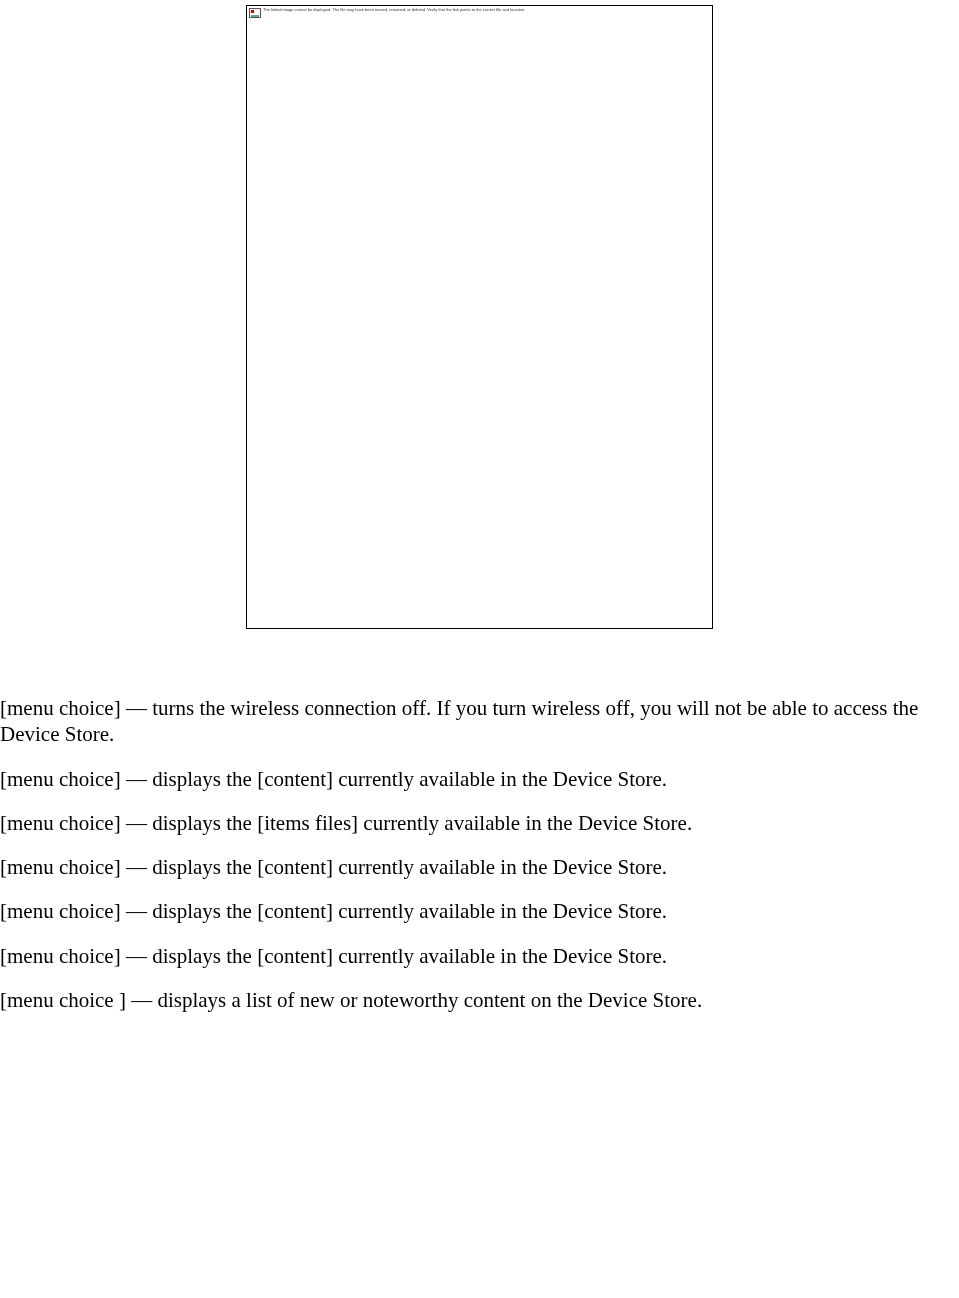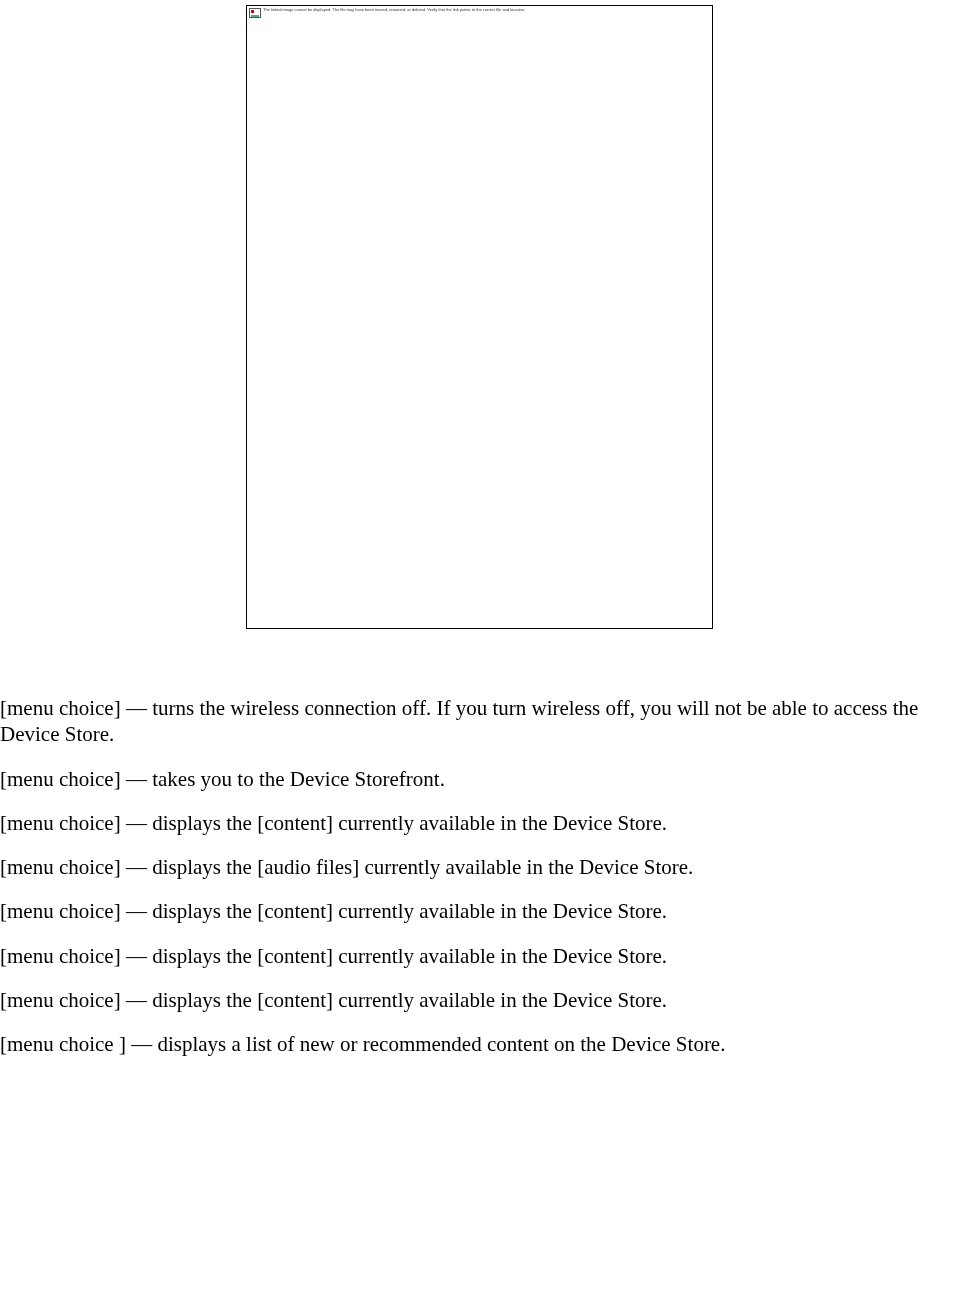--- a/index.html
+++ b/index.html
@@ -72,20 +72,19 @@
 </head>
 <body>
 
 <div class="image-placeholder">
   <span class="broken-img-icon"></span>
   <span class="broken-img-text">The linked image cannot be displayed. The file may have been moved, renamed, or deleted. Verify that the link points to the correct file and location.</span>
 </div>
 
 <div class="content">
   <p class="entry">[menu choice] — turns the wireless connection off. If you turn wireless off, you will not be able to access the Device Store.</p>
-  <p class="entry">[menu choice] — takes you to the Device Storefront.</p>
   <p class="entry">[menu choice] — displays the [content] currently available in the Device Store.</p>
-  <p class="entry">[menu choice] — displays the [audio files] currently available in the Device Store.</p>
+  <p class="entry">[menu choice] — displays the [items files] currently available in the Device Store.</p>
   <p class="entry">[menu choice] — displays the [content] currently available in the Device Store.</p>
   <p class="entry">[menu choice] — displays the [content] currently available in the Device Store.</p>
   <p class="entry">[menu choice] — displays the [content] currently available in the Device Store.</p>
-  <p class="entry">[menu choice ] — displays a list of new or recommended content on the Device Store.</p>
+  <p class="entry">[menu choice ] — displays a list of new or noteworthy content on the Device Store.</p>
 </div>
 
 </body></html>

